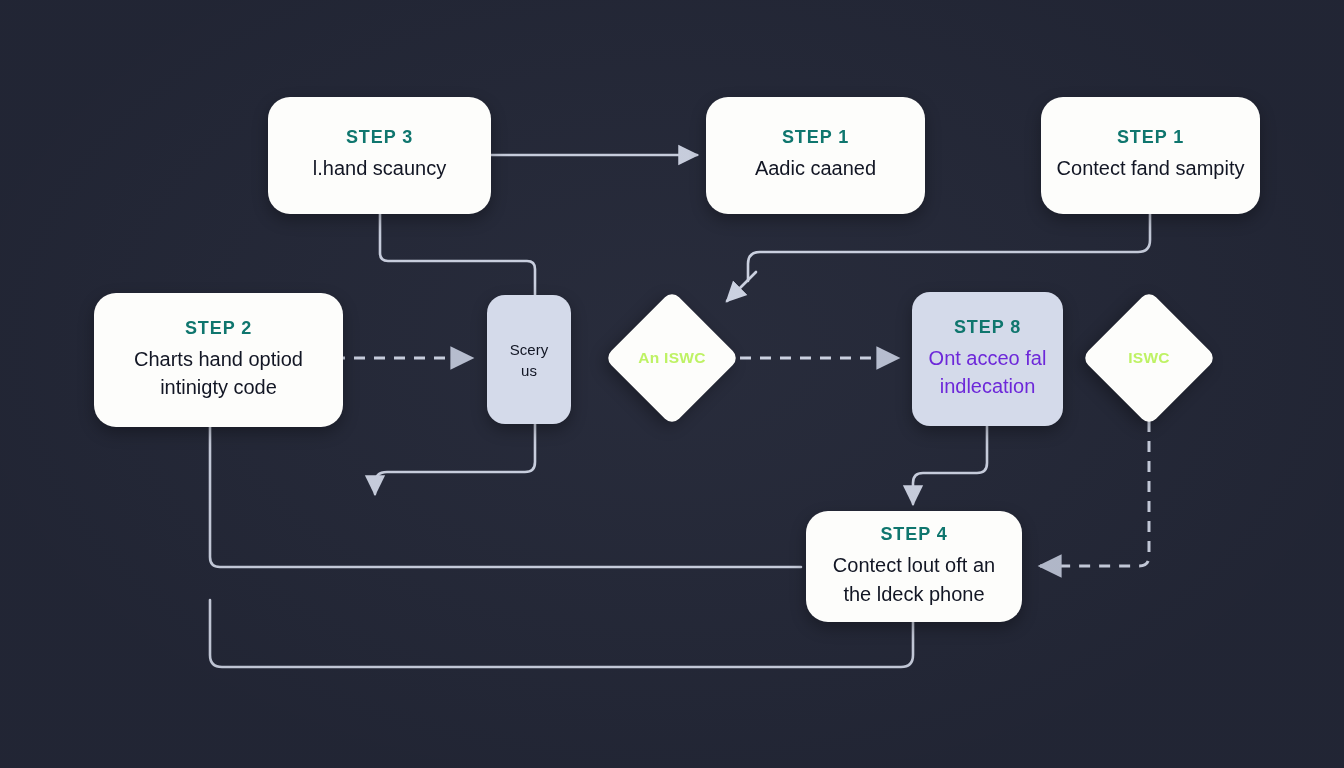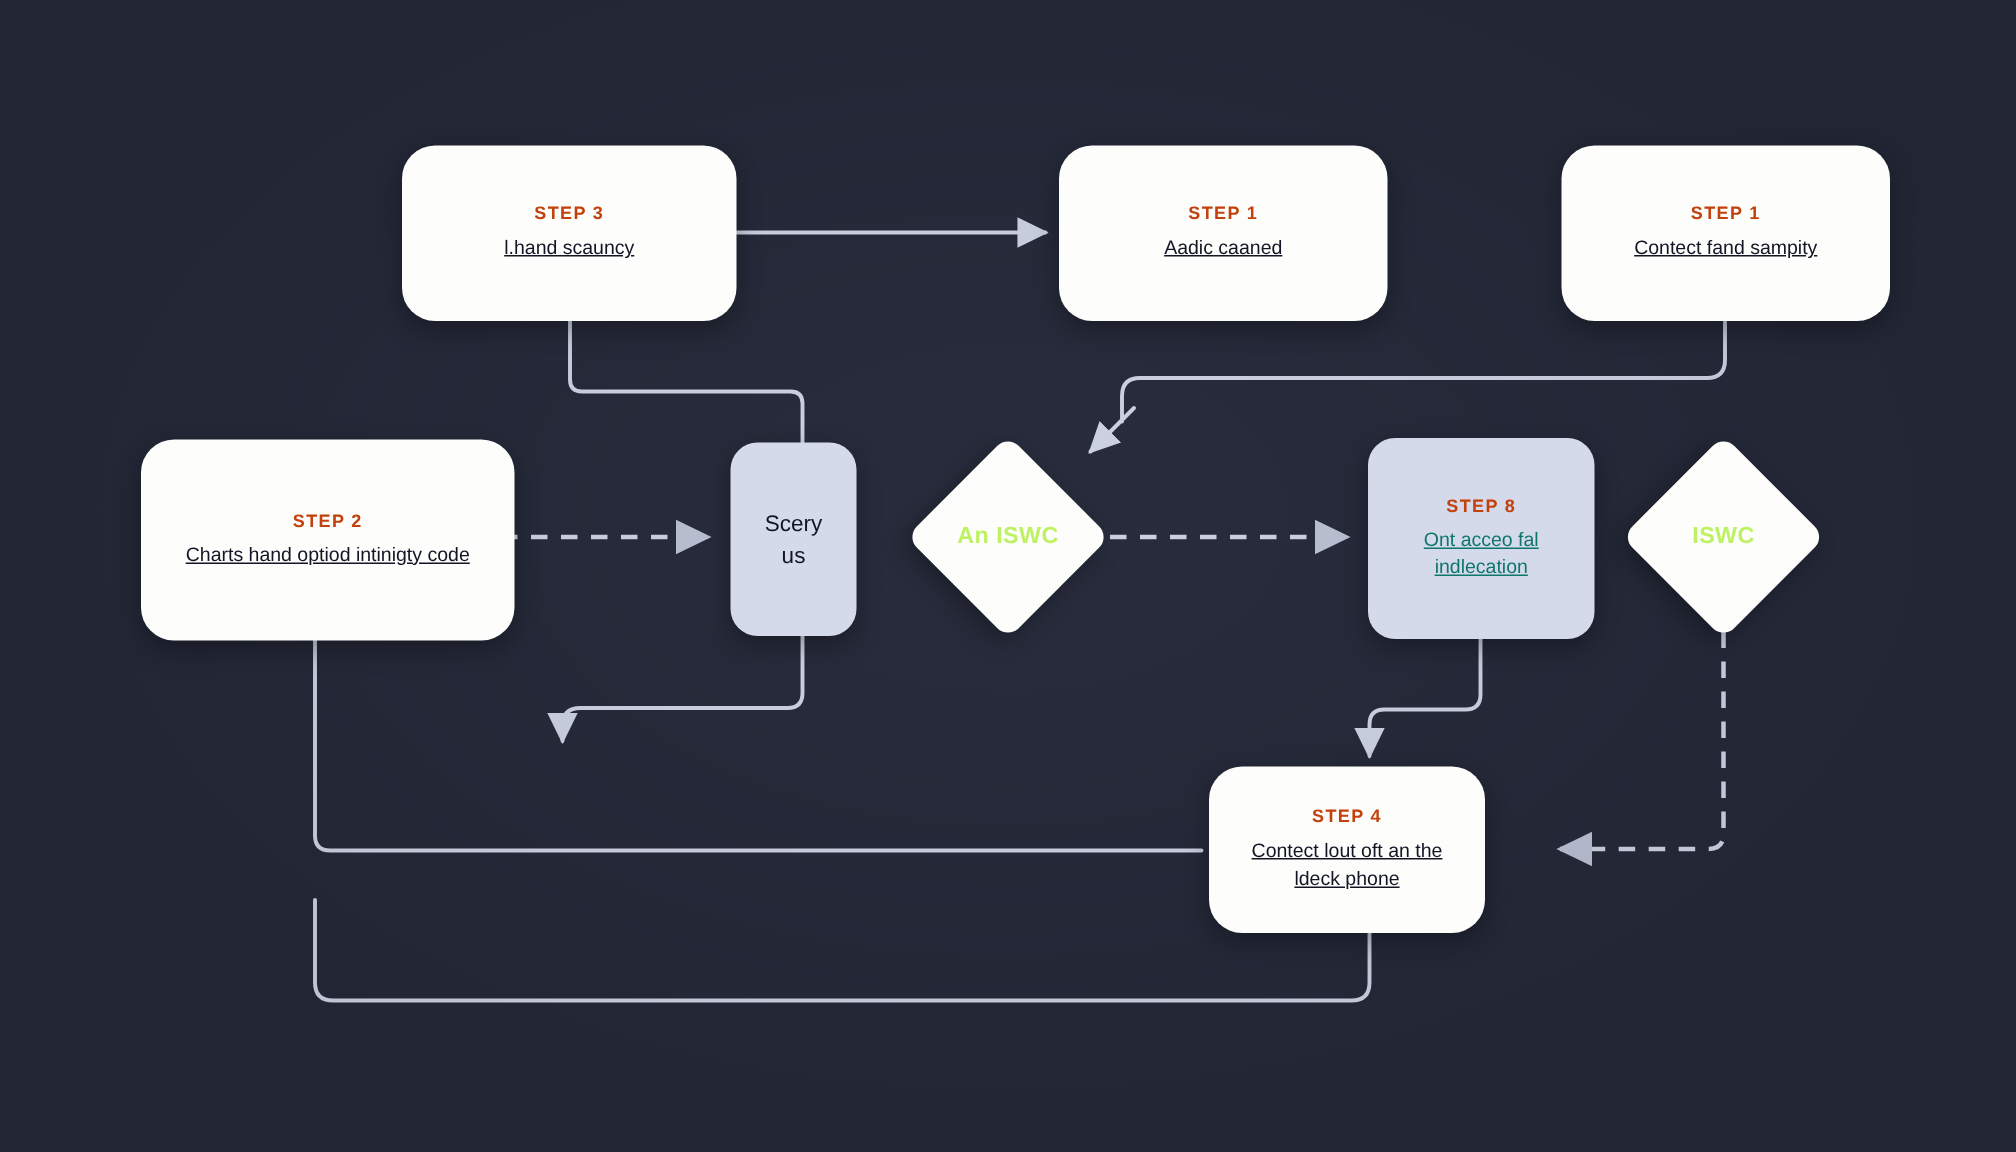--- a/index.html
+++ b/index.html
@@ -45,36 +45,35 @@
     border-radius: 22px;
     background: #fdfdfb;
     box-shadow: 0 6px 16px rgba(0,0,0,0.30);
     padding: 6px 14px;
   }
   .node.box.accent {
     background: #d4daea;
     border-radius: 18px;
   }
   .step-label {
-    color: #c2410c;
-    font-size: 12px;
+    color: #0f766e;
+    font-size: 18px;
     font-weight: bold;
     letter-spacing: 0.9px;
     margin-bottom: 8px;
     line-height: 1;
   }
   .node-text {
     color: #121624;
-    font-size: 13px;
+    font-size: 20px;
     line-height: 1.42;
     font-weight: 400;
     max-width: 190px;
-    text-decoration: underline;
   }
-  .node.accent .node-text { color: #0f766e; }
+  .node.accent .node-text { color: #6d28d9; }
   .plain-text {
     color: #121624;
     font-size: 15px;
     line-height: 1.4;
   }
   
   .diamond-wrap {
     position: absolute;
     z-index: 2;
   }
@@ -182,18 +181,18 @@
   <div class="node box accent" style="left:912px; top:292px; width:151px; height:134px;">
     <div class="step-label">STEP 8</div>
     <div class="node-text" style="max-width:120px;">Ont acceo fal indlecation</div>
   </div>
 
   <div class="diamond-wrap" style="left:1081px; top:290px; width:136px; height:136px;">
     <div class="diamond-shape"></div>
     <div class="diamond-label">ISWC</div>
   </div>
 
-  <div class="node box" style="left:806px; top:511px; width:184px; height:111px;">
+  <div class="node box" style="left:806px; top:511px; width:216px; height:111px;">
     <div class="step-label">STEP 4</div>
     <div class="node-text" style="max-width:180px;">Contect lout oft an the ldeck phone</div>
   </div>
 
 </div>
 
 </body></html>

